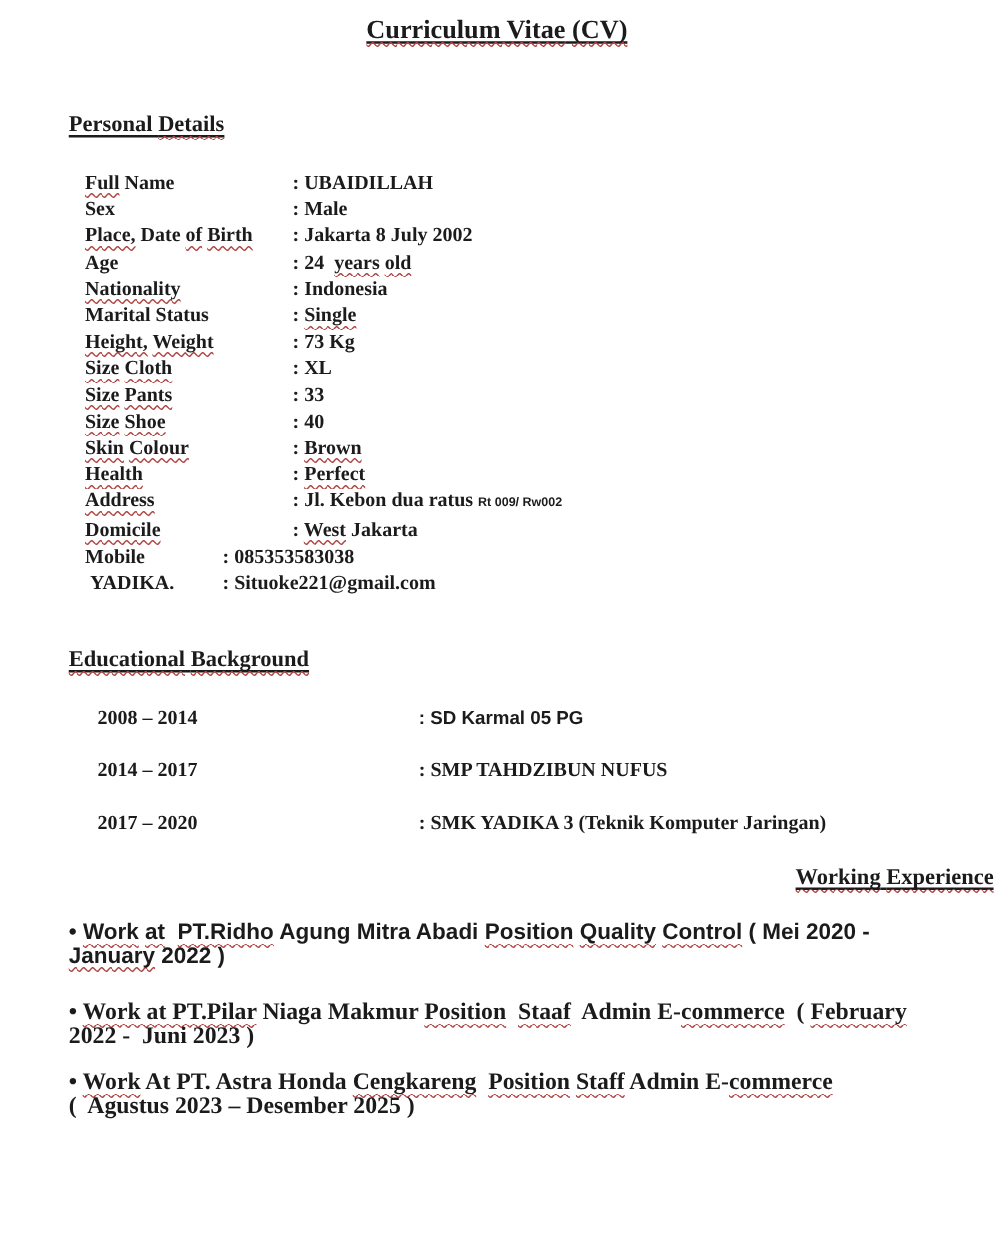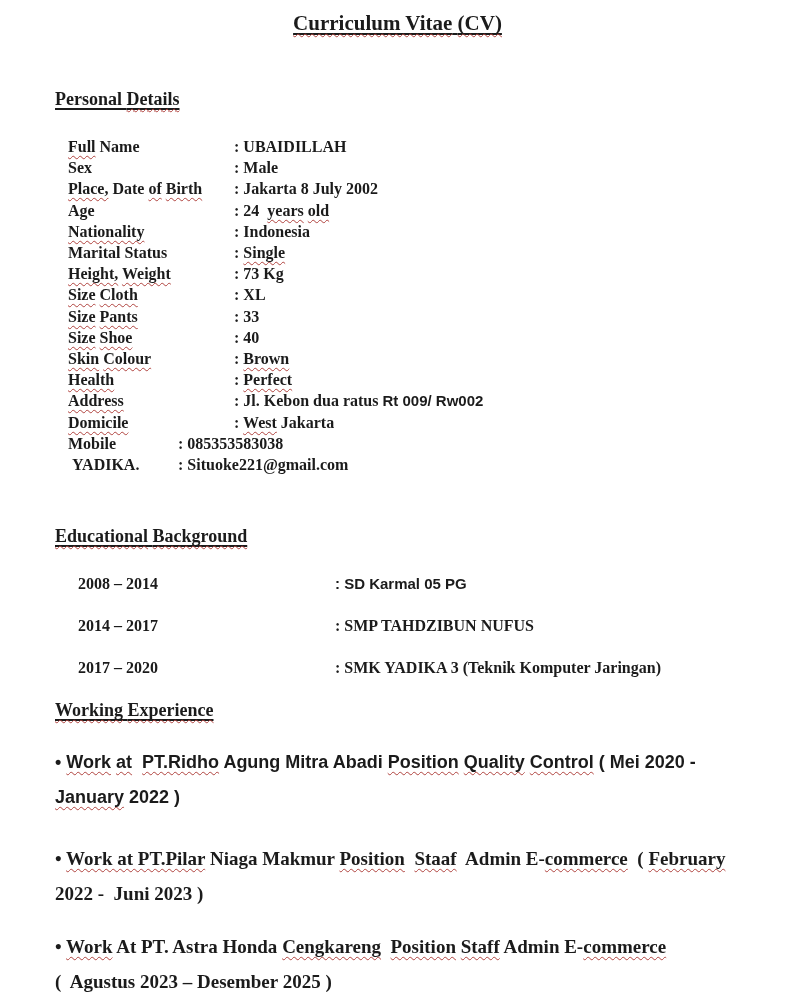--- a/index.html
+++ b/index.html
@@ -33,37 +33,37 @@
     text-decoration-thickness:1.5px;
     text-underline-offset:3px;
     text-decoration-skip-ink:none;
   }
   .sans{font-family:"Liberation Sans","DejaVu Sans",sans-serif;}
 
   .title{padding-top:10px;text-align:center;font-size:21px;line-height:26px;}
 
   .heading{margin-left:55px;font-size:18px;line-height:22px;}
   .h-personal{margin-top:52px;}
-  .h-edu{margin-top:50px;}
-  .h-work{margin-top:20px;}
+  .h-edu{margin-top:39px;}
+  .h-work{margin-top:20px;text-align:right;}
 
   .plist{margin-top:26px;}
   .prow{margin-left:68px;font-size:16px;line-height:21.2px;white-space:pre-wrap;}
   .plabel{display:inline-block;width:166px;vertical-align:top;white-space:pre-wrap;}
   .prow.narrow .plabel{width:110px;}
-  .pvalue .sans{font-size:15px;}
+  .pvalue .sans{font-size:10px;}
 
   .elist{margin-top:26px;}
   .erow{margin-left:78px;margin-bottom:21px;font-size:16px;line-height:21px;white-space:pre-wrap;}
   .eperiod{display:inline-block;width:257px;vertical-align:top;}
   .evalue.sans{font-size:15px;text-align:center;}
 
   .wlist{margin-top:24px;}
   .witem{
-    margin-left:55px;font-size:19px;line-height:35px;
+    margin-left:55px;font-size:19px;line-height:19px;
     white-space:pre-wrap;max-width:710px;
   }
   .witem.sans-item{font-family:"Liberation Sans","DejaVu Sans",sans-serif;font-size:18px;}
   .witem.w1{margin-bottom:26px;}
   .witem.w2{max-width:680px;margin-bottom:18px;}
   .witem.w3{max-width:615px;font-family:Liberation Serif, serif;}
 </style>
 </head>
 <body>
 

